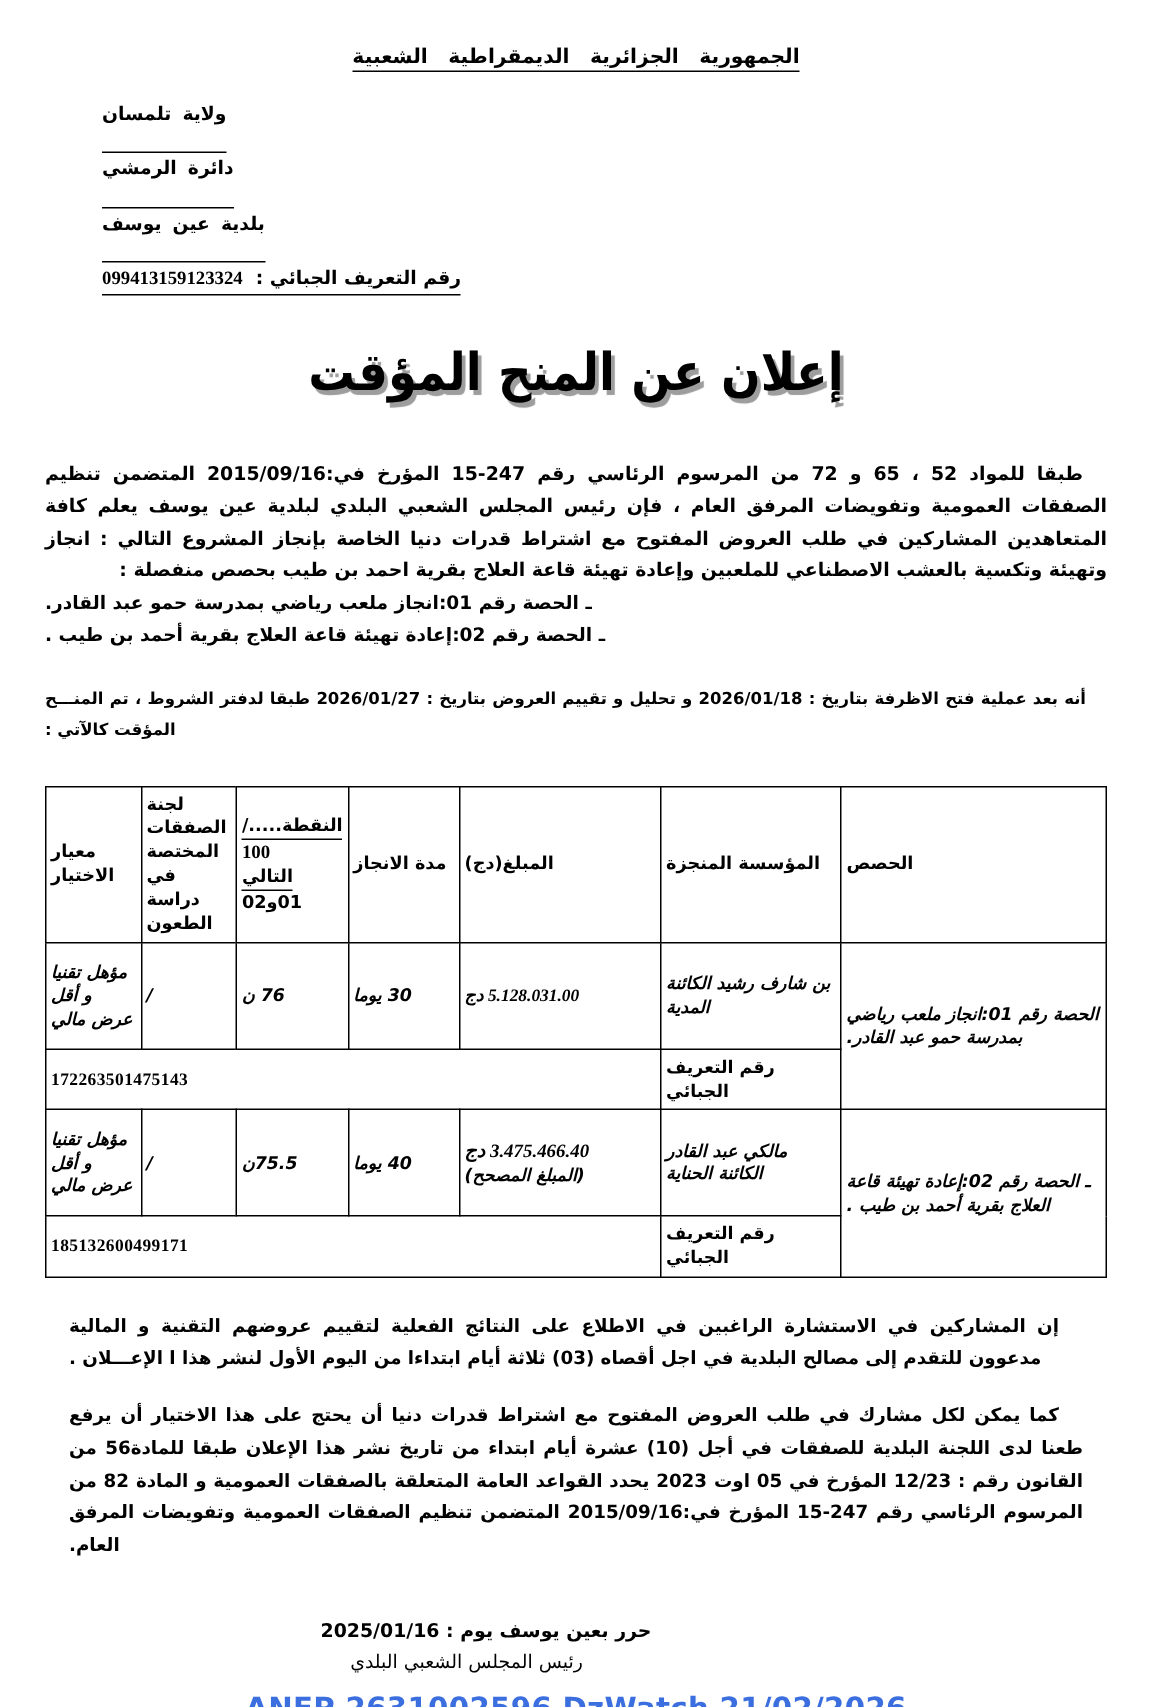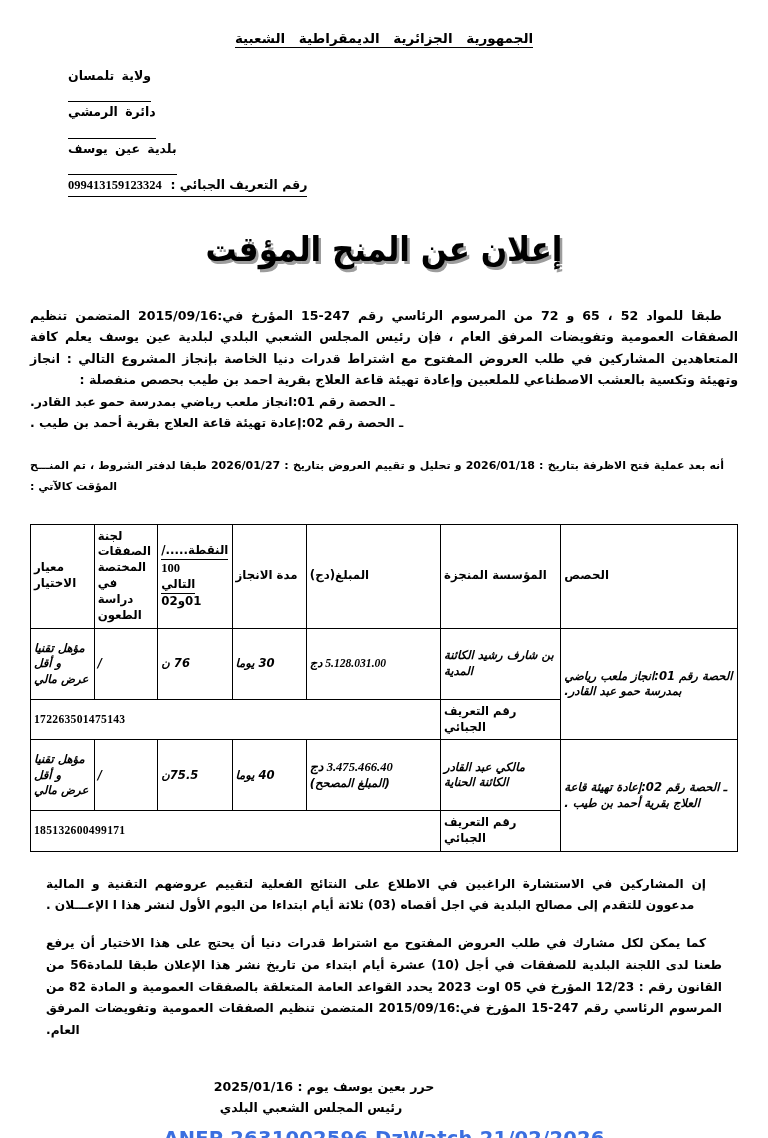--- a/index.html
+++ b/index.html
@@ -185,21 +185,21 @@
     direction: rtl;
   }
   .sig-line1 {
     font-size: 12.6px;
     font-weight: bold;
     display: block;
     line-height: 1.7;
   }
   .sig-line2 {
     font-size: 12.6px;
-    font-weight: bold;
+    font-weight: normal;
     display: block;
     line-height: 1.7;
     padding-right: 26px;
   }
 
   
   .anep-footer {
     position: absolute;
     left: 0;
     right: 0;

